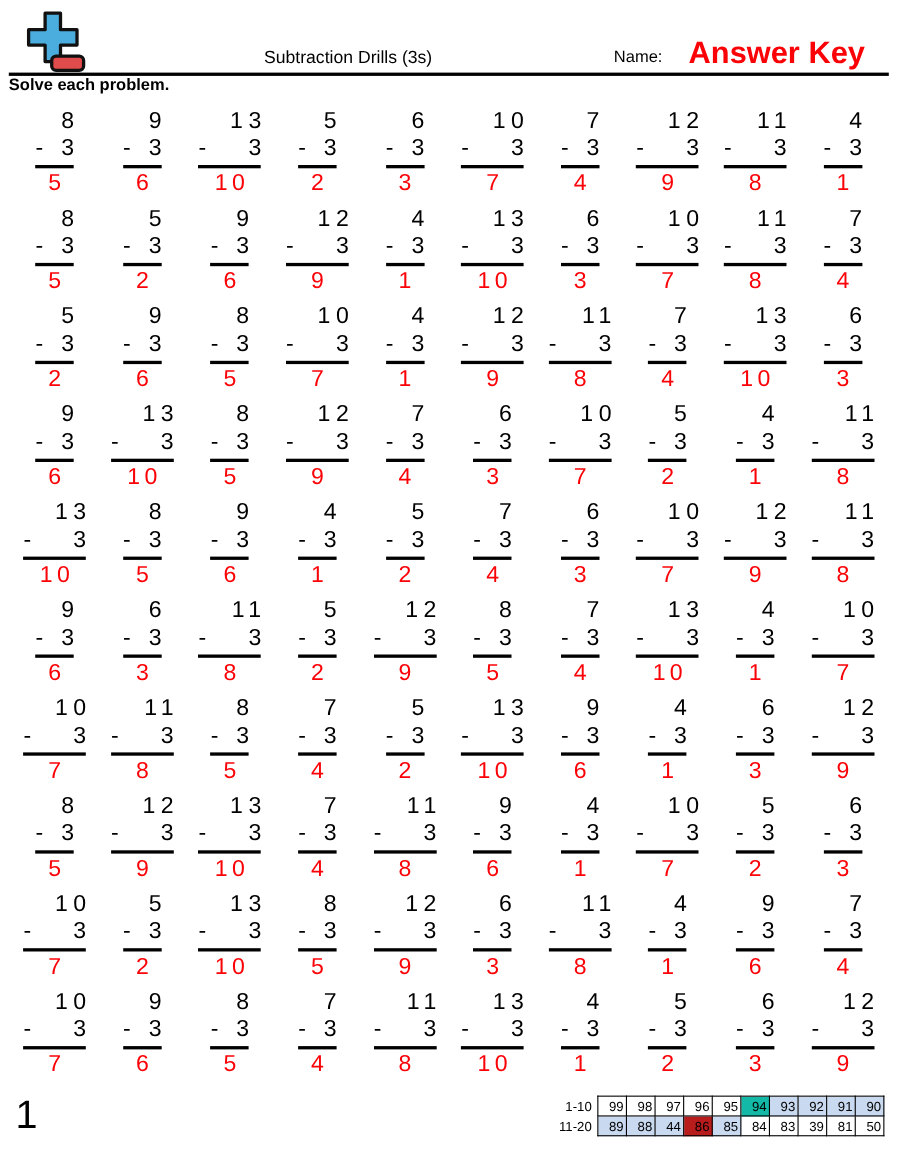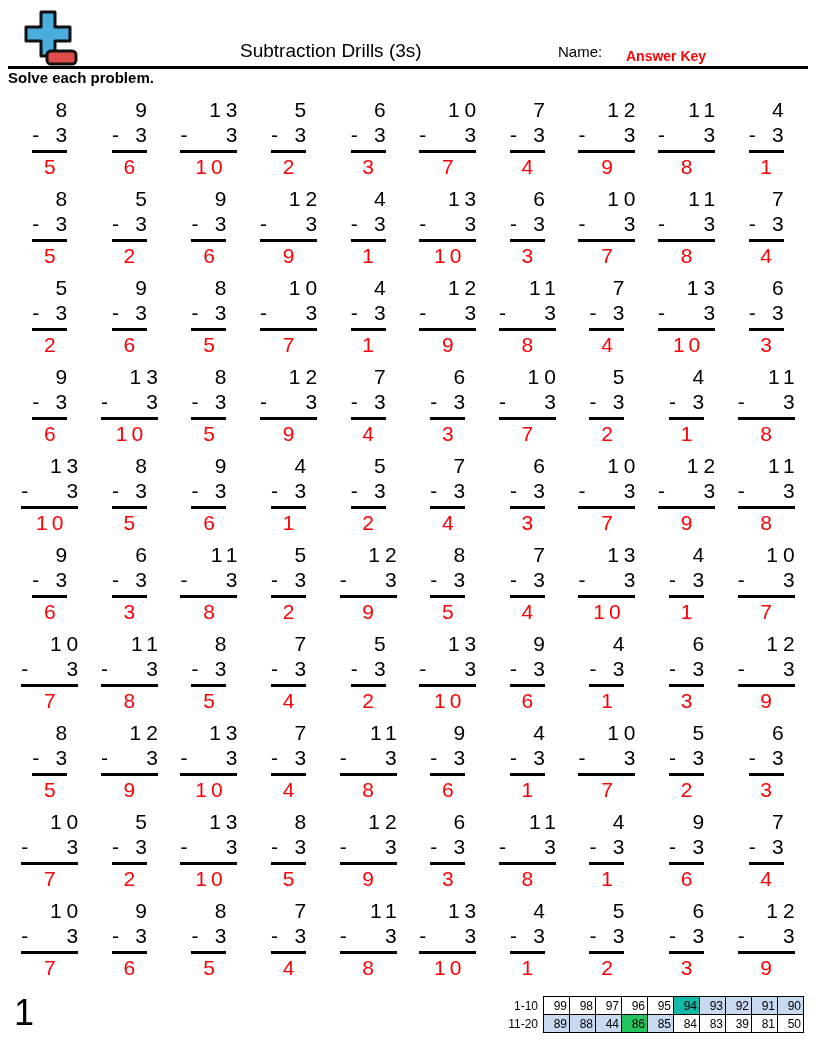--- a/index.html
+++ b/index.html
@@ -3,23 +3,23 @@
 <meta charset="utf-8">
 <style>
   html,body { margin:0; padding:0; background:#fff; }
   .page {
     position:relative; width:816px; height:1056px; background:#fff;
     font-family:"Liberation Sans", sans-serif; color:#000; overflow:hidden;
   }
   
   .header { position:absolute; top:0; left:8px; right:8px; height:66px; border-bottom:3px solid #000; }
   .logo { position:absolute; left:14px; top:8px; z-index:2; }
-  .title { position:absolute; bottom:4px; left:232px; font-size:19px; }
+  .title { position:absolute; bottom:4px; left:232px; font-size:16px; }
   .name-label { position:absolute; bottom:6px; left:550px; font-size:15px;text-align:right; }
-  .answer-key { position:absolute; bottom:2px; left:618px; font-size:14px; font-weight:bold; }
+  .answer-key { position:absolute; bottom:2px; left:618px; font-size:28px; font-weight:bold; }
   .instructions { position:absolute; top:69px; left:8px; font-weight:bold; font-size:15px; }
   
   .grid {
     position:absolute; top:97px; left:10px; right:10px;
     display:grid; grid-template-columns:repeat(10,1fr); grid-auto-rows:89px;
     justify-items:center;
   }
   .prob { display:block; }
   .inner.narrow { width:35px; }
   .inner.wide  { width:57px; }
@@ -1174,21 +1174,21 @@
             <td style="background: rgb(201, 217, 240);">93</td>
             <td style="background: rgb(201, 217, 240);">92</td>
             <td style="background: rgb(201, 217, 240);">91</td>
             <td style="background: rgb(201, 217, 240);">90</td>
           </tr>
           <tr>
             <td class="label">11-20</td>
             <td style="background: rgb(201, 217, 240);">89</td>
             <td style="background: rgb(201, 217, 240);">88</td>
             <td style="background: rgb(201, 217, 240);">44</td>
-            <td style="background: #22c55e;">86</td>
+            <td style="background: #b91c1c;">86</td>
             <td style="background: rgb(201, 217, 240);">85</td>
             <td>84</td>
             <td>83</td>
             <td>39</td>
             <td>81</td>
             <td>50</td>
           </tr>
         </tbody>
       </table>
   </div>

